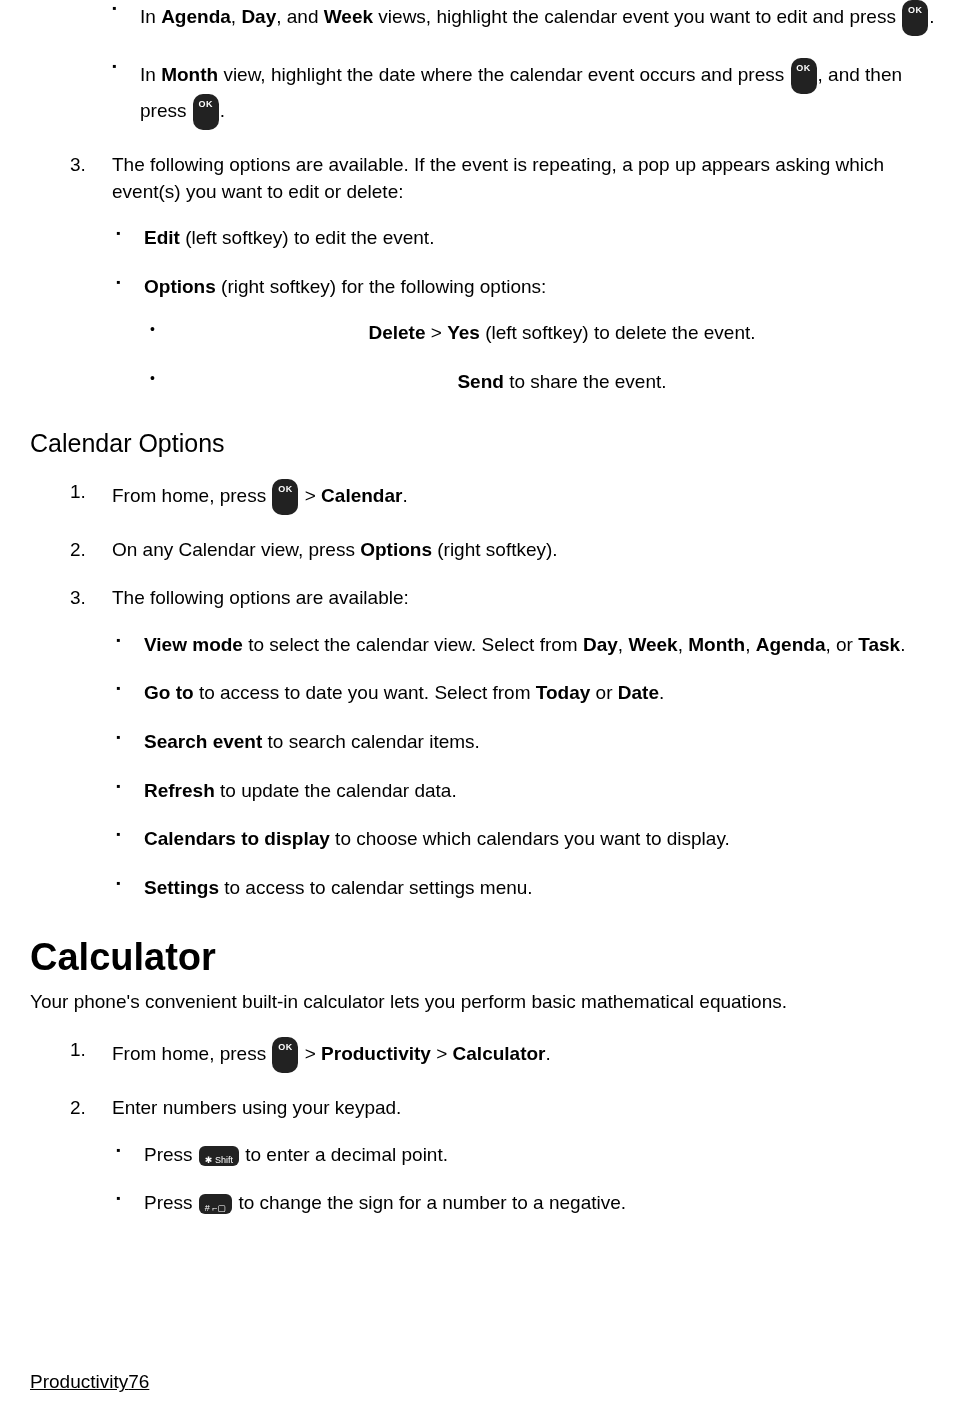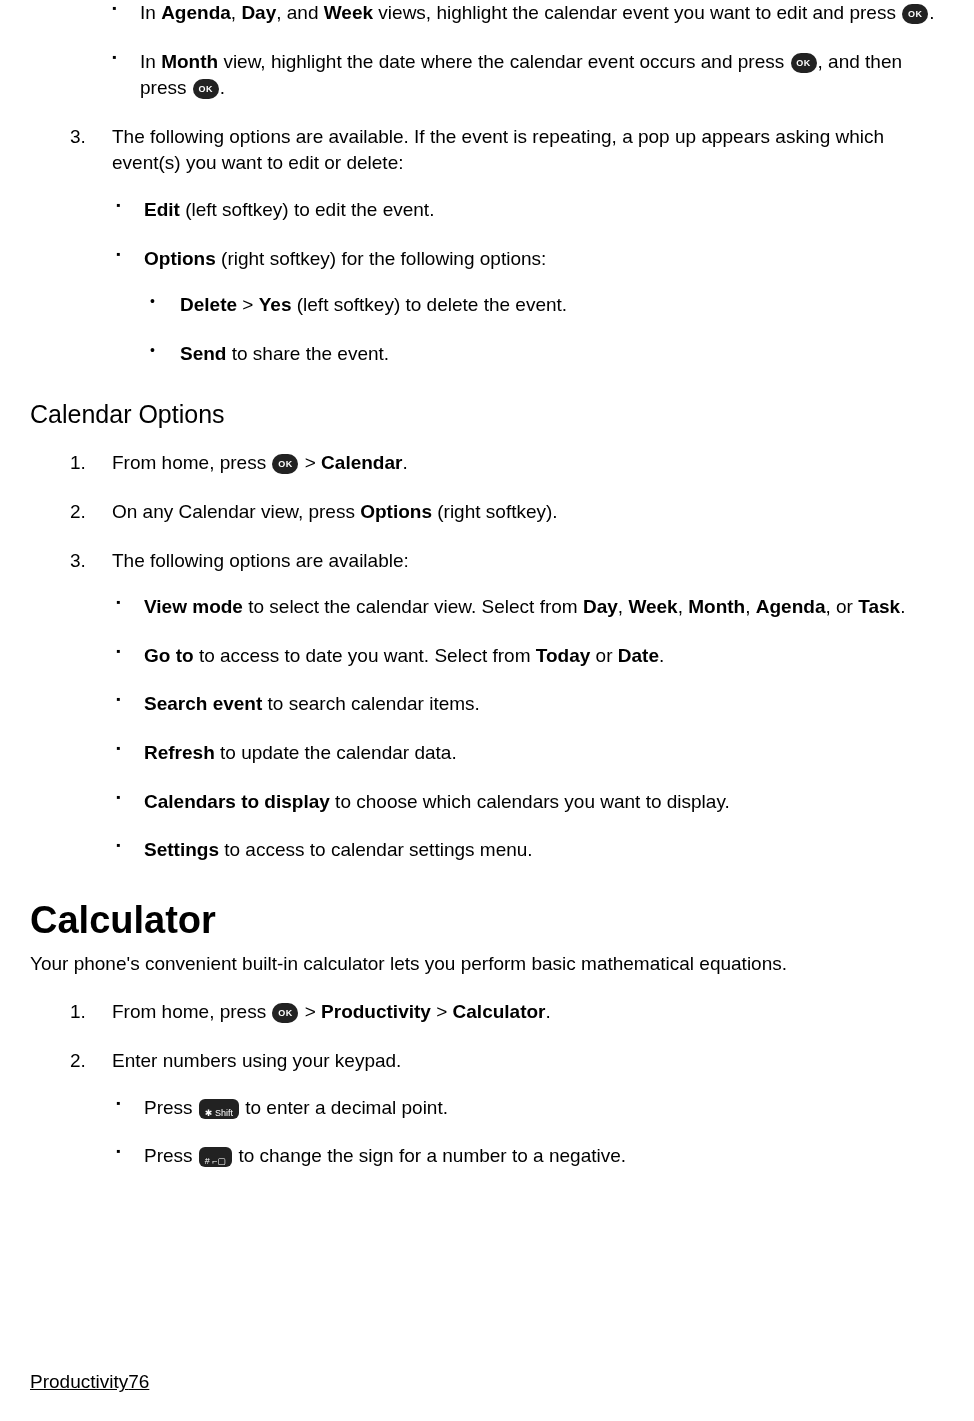--- a/index.html
+++ b/index.html
@@ -25,20 +25,21 @@
     .square-bullet > li::before {
       content: "▪";
       position: absolute;
       left: 4px;
       top: 0;
       font-size: 12px;
     }
     .dot-bullet {
       list-style: none;
       padding-left: 0;
+      text-align: center;
     }
     .dot-bullet > li {
       position: relative;
       padding-left: 36px;
       margin-bottom: 22px;
     }
     .dot-bullet > li::before {
       content: "•";
       position: absolute;
       left: 6px;
@@ -76,21 +77,21 @@
       font-weight: bold;
       margin: 30px 0 4px 0;
     }
     .subtext {
       margin-bottom: 22px;
     }
     .ok-btn {
       display: inline-block;
       vertical-align: middle;
       width: 26px;
-      height: 20px;
+      height: 36px;
       background: #222;
       color: #fff;
       border-radius: 10px;
       font-size: 9px;
       font-weight: bold;
       text-align: center;
       line-height: 20px;
       letter-spacing: 0.5px;
       margin: 0 1px;
     }

